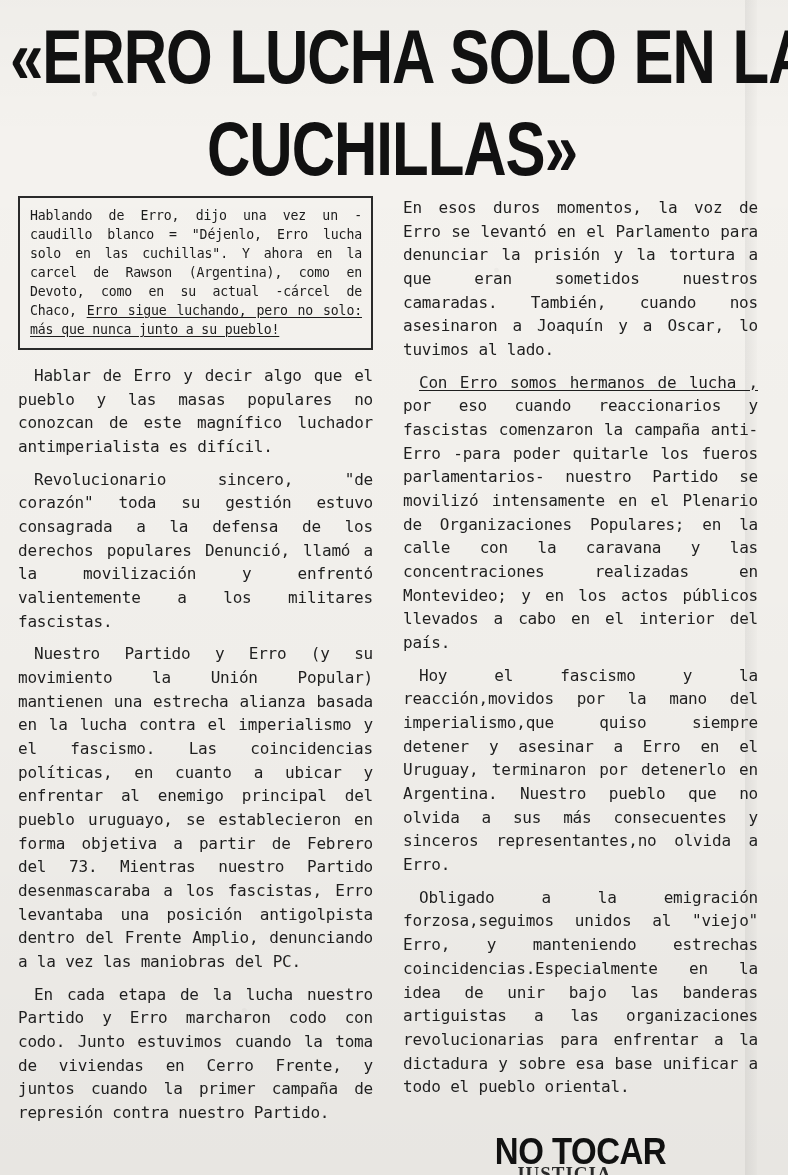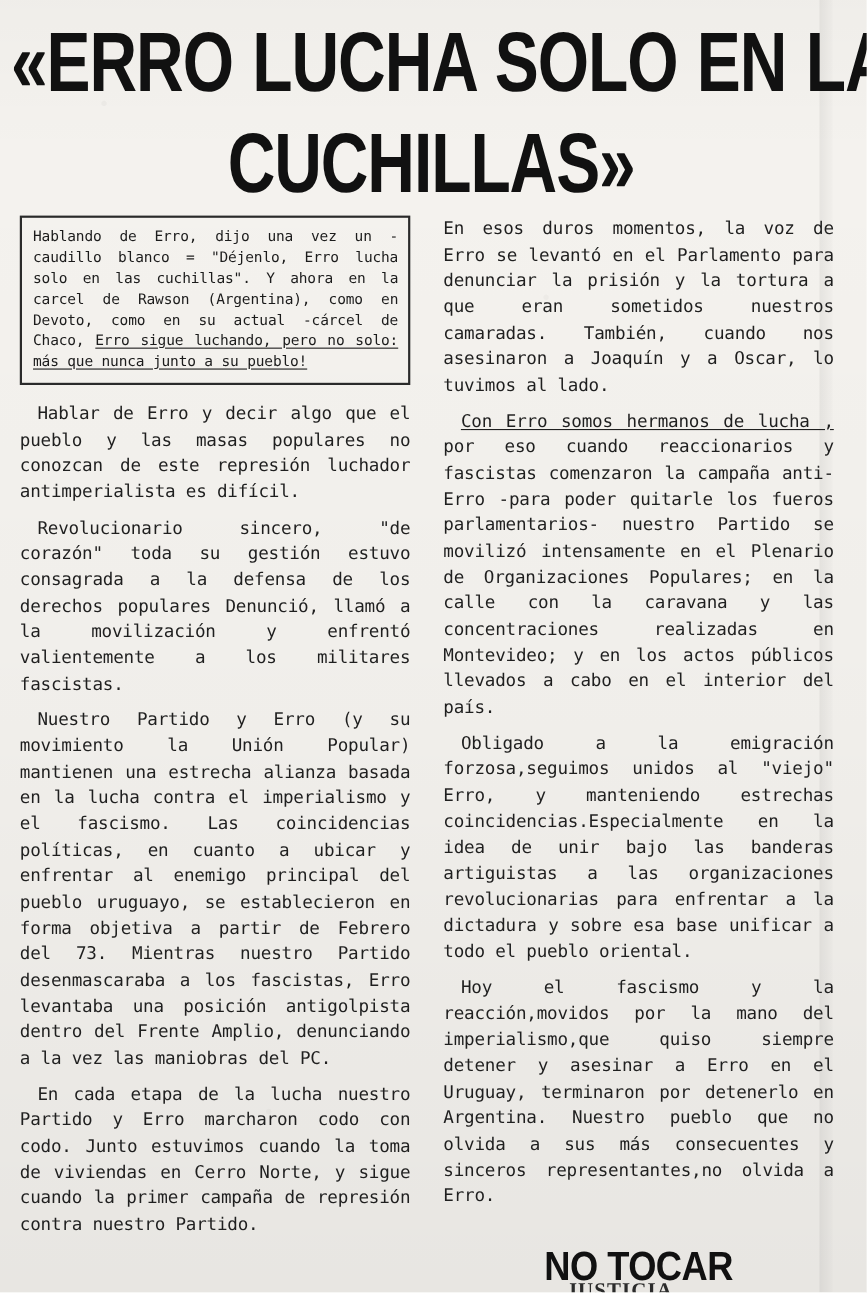--- a/index.html
+++ b/index.html
@@ -161,33 +161,33 @@
   </div>
 
   <div class="columns">
 
     <div class="col">
       <div class="lead-box">
         <p><span>Hablando de Erro, dijo una vez un -caudillo blanco = "Déjenlo, Erro lucha solo en las cuchillas". Y ahora en la carcel de Rawson (Argentina), como en Devoto, como en su actual -cárcel de Chaco, </span><span class="u">Erro sigue luchando, pero no solo: más que nunca junto a su pueblo!</span></p>
       </div>
 
       <div class="body">
-        <p>Hablar de Erro y decir algo que el pueblo y las masas populares no conozcan de este represión luchador antimperialista es difícil.</p>
+        <p>Hablar de Erro y decir algo que el pueblo y las masas populares no conozcan de este magnífico luchador antimperialista es difícil.</p>
         <p>Revolucionario sincero, "de corazón" toda su gestión estuvo consagrada a la defensa de los derechos populares Denunció, llamó a la movilización y enfrentó valientemente a los militares fascistas.</p>
         <p>Nuestro Partido y Erro (y su movimiento la Unión Popular) mantienen una estrecha alianza basada en la lucha contra el imperialismo y el fascismo. Las coincidencias políticas, en cuanto a ubicar y enfrentar al enemigo principal del pueblo uruguayo, se establecieron en forma objetiva a partir de Febrero del 73. Mientras nuestro Partido desenmascaraba a los fascistas, Erro levantaba una posición antigolpista dentro del Frente Amplio, denunciando a la vez las maniobras del PC.</p>
-        <p class="fade2">En cada etapa de la lucha nuestro Partido y Erro marcharon codo con codo. Junto estuvimos cuando la toma de viviendas en Cerro Norte, y sigue cuando la       primer campaña de represión contra nuestro Partido.</p>
+        <p class="fade2">En cada etapa de la lucha nuestro Partido y Erro marcharon codo con codo. Junto estuvimos cuando la toma de viviendas en Cerro Frente, y juntos cuando la       primer campaña de represión contra nuestro Partido.</p>
       </div>
     </div>
 
     <div class="col">
       <div class="body">
         <p class="noindent">En esos duros momentos, la voz de Erro se levantó en el Parlamento para denunciar la prisión y la tortura a que eran sometidos nuestros camaradas. También, cuando nos asesinaron a Joaquín y a Oscar, lo tuvimos al lado.</p>
         <p><span class="u">Con Erro somos hermanos de lucha ,</span> <span>por eso cuando reaccionarios y fascistas comenzaron la campaña anti-Erro -para poder quitarle los fueros parlamentarios- nuestro Partido se movilizó intensamente en el Plenario de Organizaciones Populares; en la calle con la caravana y las concentraciones realizadas en Montevideo; y en los actos públicos llevados a cabo en el interior del país.</span></p>
+        <p>Hoy el fascismo y la reacción,movidos por la mano del imperialismo,que quiso siempre detener y asesinar a Erro en el Uruguay, terminaron por detenerlo en Argentina. Nuestro pueblo que no olvida a sus más consecuentes y sinceros representantes,no olvida a Erro.</p>
         <p>Obligado a la emigración forzosa,seguimos unidos al "viejo" Erro, y manteniendo estrechas coincidencias.Especialmente en la idea de unir bajo las banderas artiguistas a las organizaciones revolucionarias para enfrentar a la dictadura y sobre esa base unificar a todo el pueblo oriental.</p>
-        <p>Hoy el fascismo y la reacción,movidos por la mano del imperialismo,que quiso siempre detener y asesinar a Erro en el Uruguay, terminaron por detenerlo en Argentina. Nuestro pueblo que no olvida a sus más consecuentes y sinceros representantes,no olvida a Erro.</p>
       </div>
 
       <div class="slogan">
         <div class="l1">NO TOCAR</div>
         <div class="l2">A ERRO !</div>
       </div>
 
       <div class="footer-mark">JUSTICIA</div>
     </div>
 

